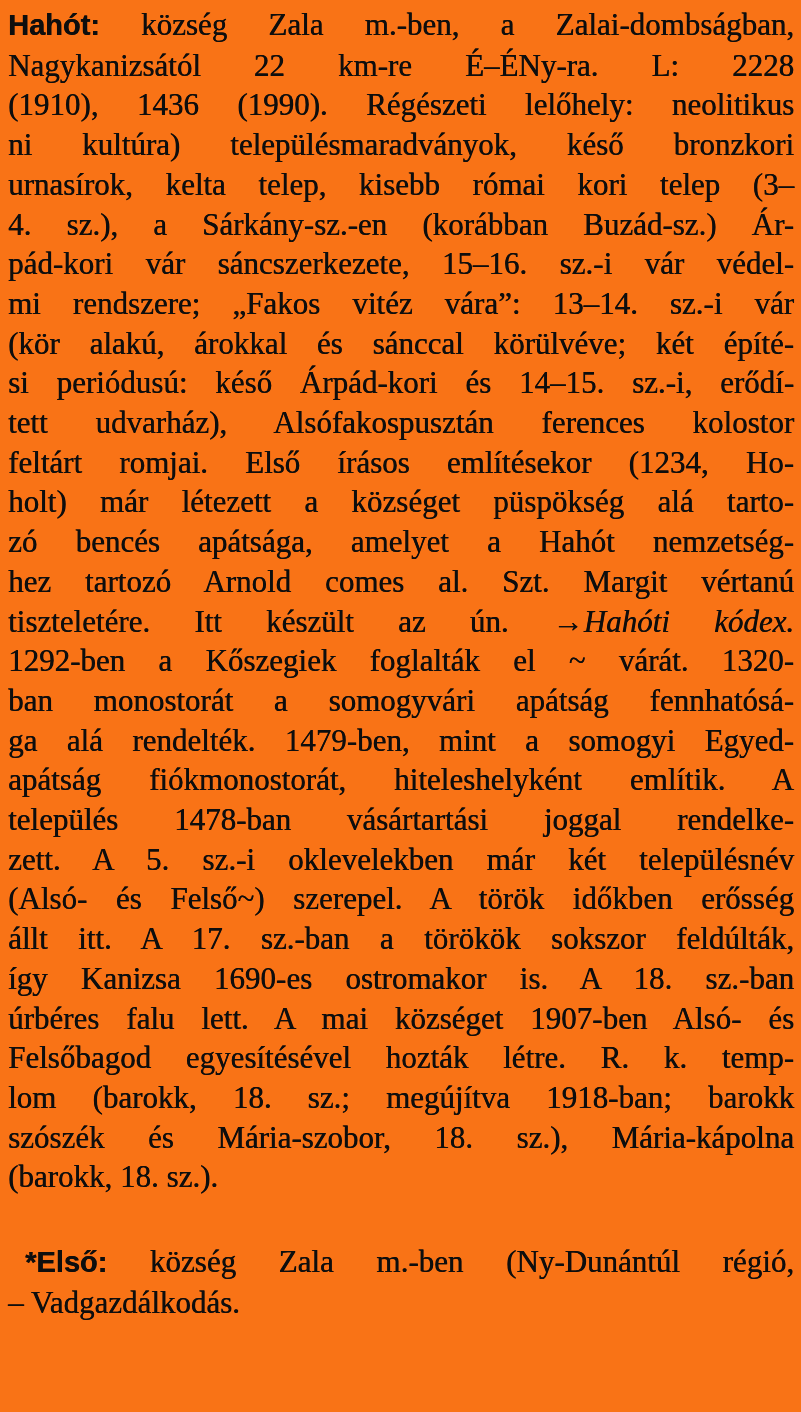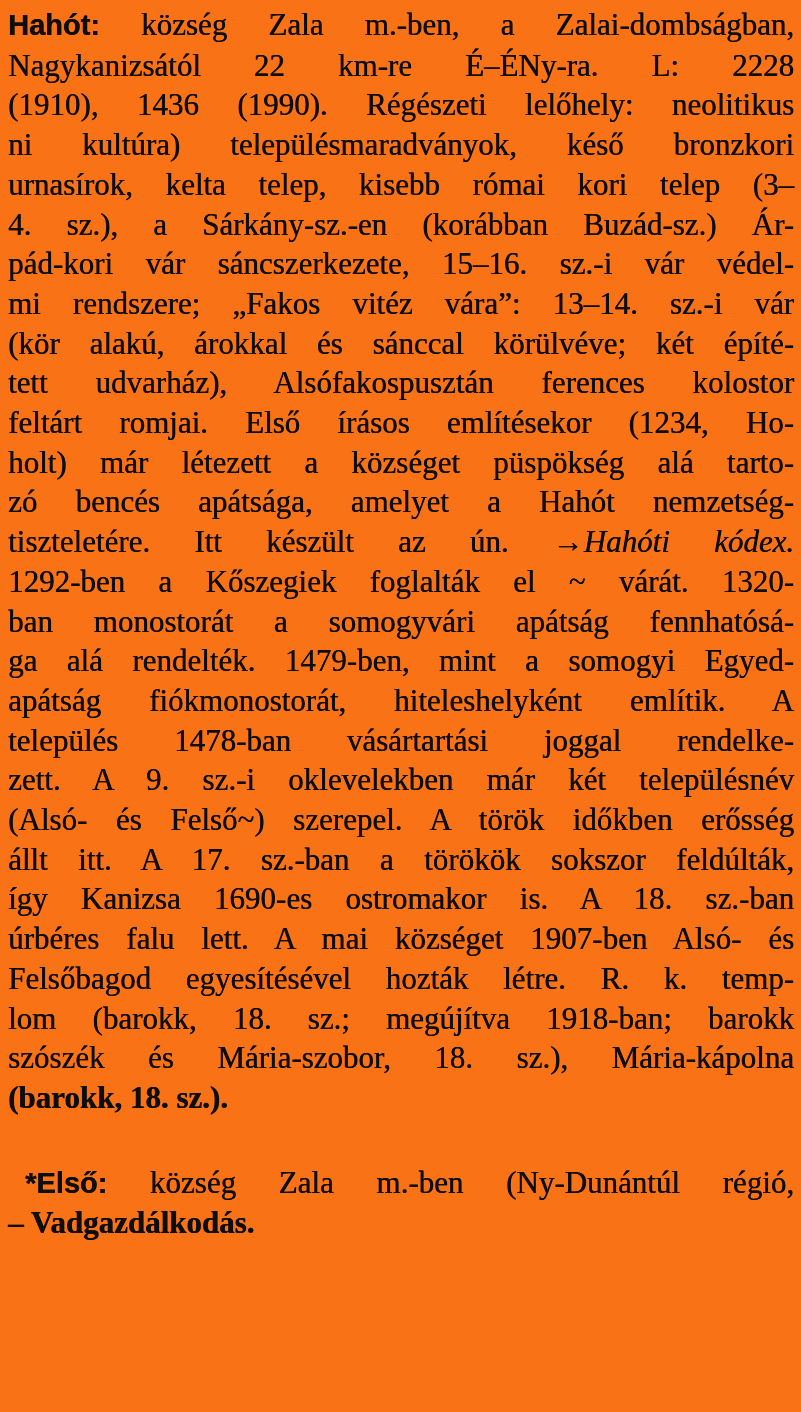--- a/index.html
+++ b/index.html
@@ -22,21 +22,20 @@
   }
   .entry { display: block; }
   .entry + .entry { margin-top: 45px; }
   .line {
     text-align: justify;
     text-align-last: justify;
   }
   .line:last-child {
     text-align: center;
     text-align-last: left;
-    font-weight: bold;
   }
   .entry + .entry .line:first-child {
     padding-left: 17px;
   }
   .hw {
     font-family: "Liberation Sans", sans-serif;
     font-weight: 700;
     font-size: 29px;
   }
   .it { font-style: italic; }
@@ -49,31 +48,33 @@
   <div class="entry">
       <div class="line"><span class="hw">Hahót:</span><span> község Zala m.-ben, a Zalai-dombságban,</span></div>
       <div class="line"><span>Nagykanizsától 22 km-re É–ÉNy-ra. L: 2228</span></div>
       <div class="line"><span>(1910), 1436 (1990). Régészeti lelőhely: neolitikus</span></div>
       <div class="line"><span>ni kultúra) településmaradványok, késő bronzkori</span></div>
       <div class="line"><span>urnasírok, kelta telep, kisebb római kori telep (3–</span></div>
       <div class="line"><span>4. sz.), a Sárkány-sz.-en (korábban Buzád-sz.) Ár-</span></div>
       <div class="line"><span>pád-kori vár sáncszerkezete, 15–16. sz.-i vár védel-</span></div>
       <div class="line"><span>mi rendszere; „Fakos vitéz vára”: 13–14. sz.-i vár</span></div>
       <div class="line"><span>(kör alakú, árokkal és sánccal körülvéve; két építé-</span></div>
+      <div class="line"><span>si periódusú: késő Árpád-kori és 14–15. sz.-i, erődí-</span></div>
       <div class="line"><span>tett udvarház), Alsófakospusztán ferences kolostor</span></div>
       <div class="line"><span>feltárt romjai. Első írásos említésekor (1234, Ho-</span></div>
       <div class="line"><span>holt) már létezett a községet püspökség alá tarto-</span></div>
       <div class="line"><span>zó bencés apátsága, amelyet a Hahót nemzetség-</span></div>
+      <div class="line"><span>hez tartozó Arnold comes al. Szt. Margit vértanú</span></div>
       <div class="line"><span>tiszteletére. Itt készült az ún. </span><span class="arrow">→</span><span class="it">Hahóti kódex.</span></div>
       <div class="line"><span>1292-ben a Kőszegiek foglalták el ~ várát. 1320-</span></div>
       <div class="line"><span>ban monostorát a somogyvári apátság fennhatósá-</span></div>
       <div class="line"><span>ga alá rendelték. 1479-ben, mint a somogyi Egyed-</span></div>
       <div class="line"><span>apátság fiókmonostorát, hiteleshelyként említik. A</span></div>
       <div class="line"><span>település 1478-ban vásártartási joggal rendelke-</span></div>
-      <div class="line"><span>zett. A 9. sz.-i oklevelekben már két településnév</span></div>
+      <div class="line"><span>zett. A 5. sz.-i oklevelekben már két településnév</span></div>
       <div class="line"><span>(Alsó- és Felső~) szerepel. A török időkben erősség</span></div>
       <div class="line"><span>állt itt. A 17. sz.-ban a törökök sokszor feldúlták,</span></div>
       <div class="line"><span>így Kanizsa 1690-es ostromakor is. A 18. sz.-ban</span></div>
       <div class="line"><span>úrbéres falu lett. A mai községet 1907-ben Alsó- és</span></div>
       <div class="line"><span>Felsőbagod egyesítésével hozták létre. R. k. temp-</span></div>
       <div class="line"><span>lom (barokk, 18. sz.; megújítva 1918-ban; barokk</span></div>
       <div class="line"><span>szószék és Mária-szobor, 18. sz.), Mária-kápolna</span></div>
       <div class="line"><span>(barokk, 18. sz.).</span></div>
     </div>
   <div class="entry">

